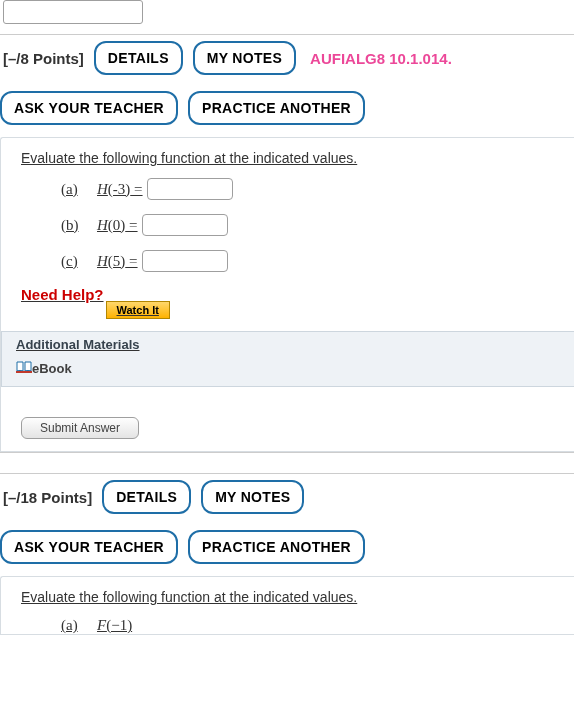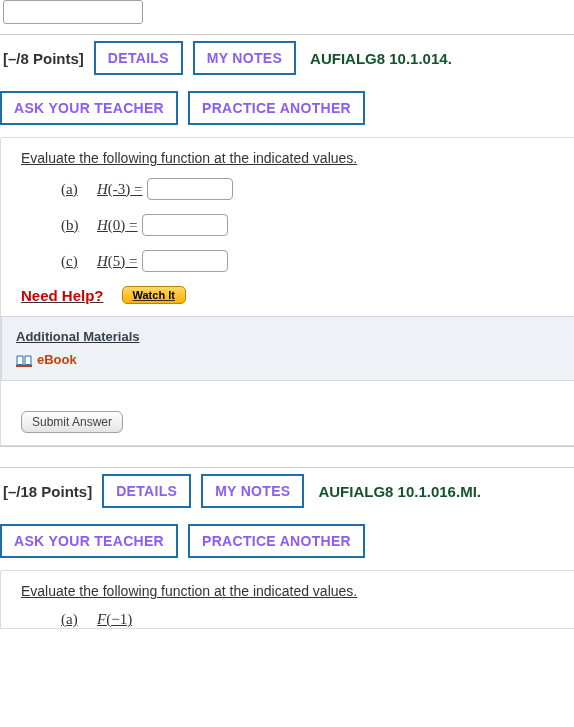--- a/index.html
+++ b/index.html
@@ -35,31 +35,31 @@
   .hdr-row1 { padding-top: 6px; }
   .points {
     font-weight: 700;
     font-size: 15px;
     color: #333;
     margin-left: 3px;
   }
   .reference {
     font-weight: 700;
     font-size: 15px;
-    color: #14532d;
+    color: #ec4899;
     margin-left: 4px;
   }
   .btn {
     border: 2px solid #1e6ea7;
-    color: #8b5cf6;
+    color: #000000;
     background: #fff;
     padding: 7px 12px;
     font-weight: 600;
     font-size: 14px;
-    border-radius: 0;
+    border-radius: 12px;
     cursor: pointer;
     letter-spacing: 0.3px;
   }
   .content {
     border: 1px solid #d7dde2;
     border-right: none;
     border-radius: 3px 0 0 0;
     margin-top: 4px;
     padding: 12px 16px 6px 20px;
     background: #fff;
@@ -95,69 +95,69 @@
     border-radius: 4px;
     margin-left: 4px;
   }
   .need-help {
     color: #c00;
     font-weight: 700;
     font-size: 15px;
     margin-top: 8px;
     margin-bottom: 12px;
     display: flex;
-    align-items: center;
-    gap: 18px;
+    align-items: flex-start;
+    gap: 2px;
   }
   .watch-it {
     background: linear-gradient(#ffd76b, #ffb200);
     border: 1px solid #b38600;
     color: #000;
     font-size: 11px;
     font-weight: 700;
     padding: 2px 10px;
     cursor: pointer;
-    border-radius: 5px;
+    border-radius: 0;
+    margin-top: 15px;
   }
   .additional-box {
     background: #eef2f6;
     border: 1px solid #cdd6de;
     border-right: none;
     margin-left: -20px;
     margin-right: -16px;
-    padding: 12px 14px 10px 14px;
+    padding: 5px 14px 10px 14px;
   }
   .additional-title {
     font-weight: 700;
     font-size: 13px;
     color: #36424d;
     margin-bottom: 8px;
   }
   .ebook-link {
-    color: #c2410c;
+    color: #404040;
     font-weight: 700;
     font-size: 13px;
     cursor: pointer;
     display: inline-flex;
-    align-items: flex-end;
-    gap: 5px;
+    align-items: flex-start;
   }
   .book-icon {
     width: 16px; height: 12px;
     display: inline-block;
   }
   .submit-wrap {
     margin-top: 30px;
     margin-bottom: 6px;
   }
   .submit-btn {
     background: linear-gradient(#fefefe, #e4e4e4);
     border: 1px solid #9f9f9f;
     border-radius: 6px;
-    padding: 3px 10px;
+    padding: 3px 18px;
     font-size: 12px;
     color: #444;
     cursor: pointer;
   }
   .gap { height: 14px; }
 </style>
 </head>
 <body>
 
 <div class="stub-input"></div>
@@ -227,21 +227,20 @@
   </div>
 </div>
 
 <div class="gap"></div>
 
 <div class="problem" style="border-bottom:none;">
   <div class="hdr-row1">
     <span class="points">[–/18 Points]</span>
     <button class="btn">DETAILS</button>
     <button class="btn">MY NOTES</button>
-    <span class="reference">AUFIALG8 10.1.016.MI.</span>
   </div>
   <div class="hdr-row2">
     <button class="btn">ASK YOUR TEACHER</button>
     <button class="btn">PRACTICE ANOTHER</button>
   </div>
 
   <div class="content" style="padding-bottom:0;">
     <div class="prompt">Evaluate the following function at the indicated values.</div>
 
     <div class="part-row" style="margin-bottom:0;">

